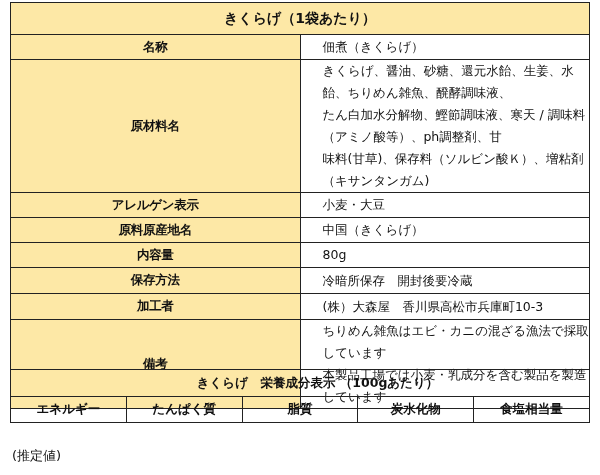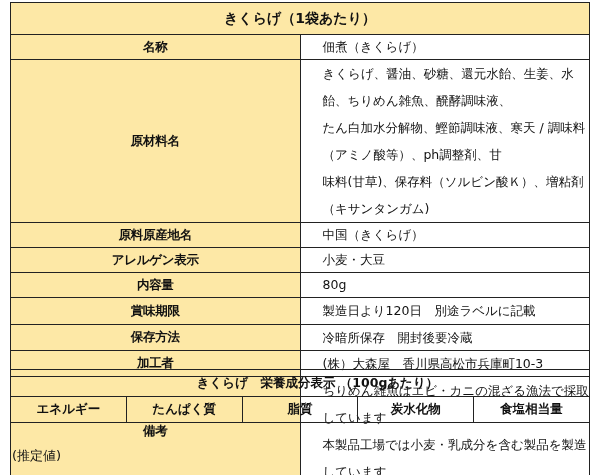--- a/index.html
+++ b/index.html
@@ -13,21 +13,21 @@
     #info { top: 2px; width: 580px; }
     #info .title {
       background: #fde8a6; text-align: center; font-weight: bold; font-size: 14px;
       height: 31px;
     }
     #info .label {
       background: #fde8a6; width: 106px; text-align: center; font-weight: bold;
       font-size: 12.5px; white-space: nowrap; letter-spacing: -0.3px; margin-top: 20px;
     }
     #info .value { padding-left: 22px; line-height: 20px; }
-    #info .value div { line-height: 27px; }
+    #info .value div { line-height: 22px; }
     #nutr { top: 369px; width: 580px; }
     #nutr td { text-align: center; height: 25px; font-weight: bold; }
     #nutr .ntitle { font-weight: bold; font-size: 12.5px; height: 26px; padding-left: 35px; }
     #note { position: absolute; left: 12px; top: 447px; font-size: 13px; }
   </style>
 </head>
 <body>
 
 <table id="info">
   <tbody>
@@ -40,34 +40,30 @@
   </tr>
   <tr style="height:71px">
     <td class="label">原材料名</td>
     <td class="value">
       <div>きくらげ、醤油、砂糖、還元水飴、生姜、水飴、ちりめん雑魚、醗酵調味液、</div>
       <div>たん白加水分解物、鰹節調味液、寒天 / 調味料（アミノ酸等）、ph調整剤、甘</div>
       <div>味料(甘草)、保存料（ソルビン酸Ｋ）、増粘剤（キサンタンガム)</div>
     </td>
   </tr>
   <tr style="height:25px">
+    <td class="label">アレルゲン表示</td>
+    <td class="value">小麦・大豆</td>
+  </tr>
+  <tr style="height:25px">
     <td class="label">原料原産地名</td>
     <td class="value">中国（きくらげ）</td>
   </tr>
   <tr style="height:25px">
-    <td class="label">アレルゲン表示</td>
-    <td class="value">小麦・大豆</td>
-  </tr>
-  <tr style="height:25px">
     <td class="label">内容量</td>
     <td class="value">80g</td>
-  </tr>
-  <tr style="height:27px">
-    <td class="label">賞味期限</td>
-    <td class="value">製造日より120日　別途ラベルに記載</td>
   </tr>
   <tr style="height:26px">
     <td class="label">保存方法</td>
     <td class="value">冷暗所保存　開封後要冷蔵</td>
   </tr>
   <tr style="height:26px">
     <td class="label">加工者</td>
     <td class="value">(株）大森屋　香川県高松市兵庫町10-3</td>
   </tr>
   <tr style="height:53px">

